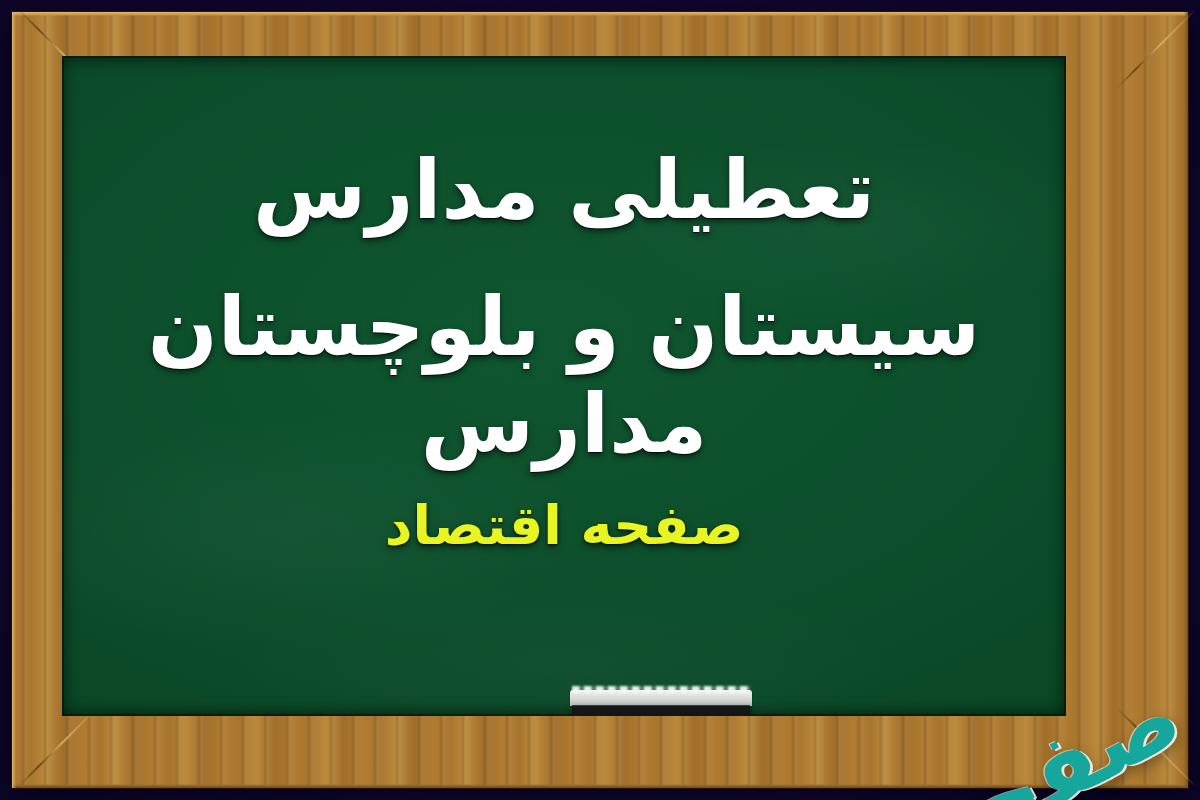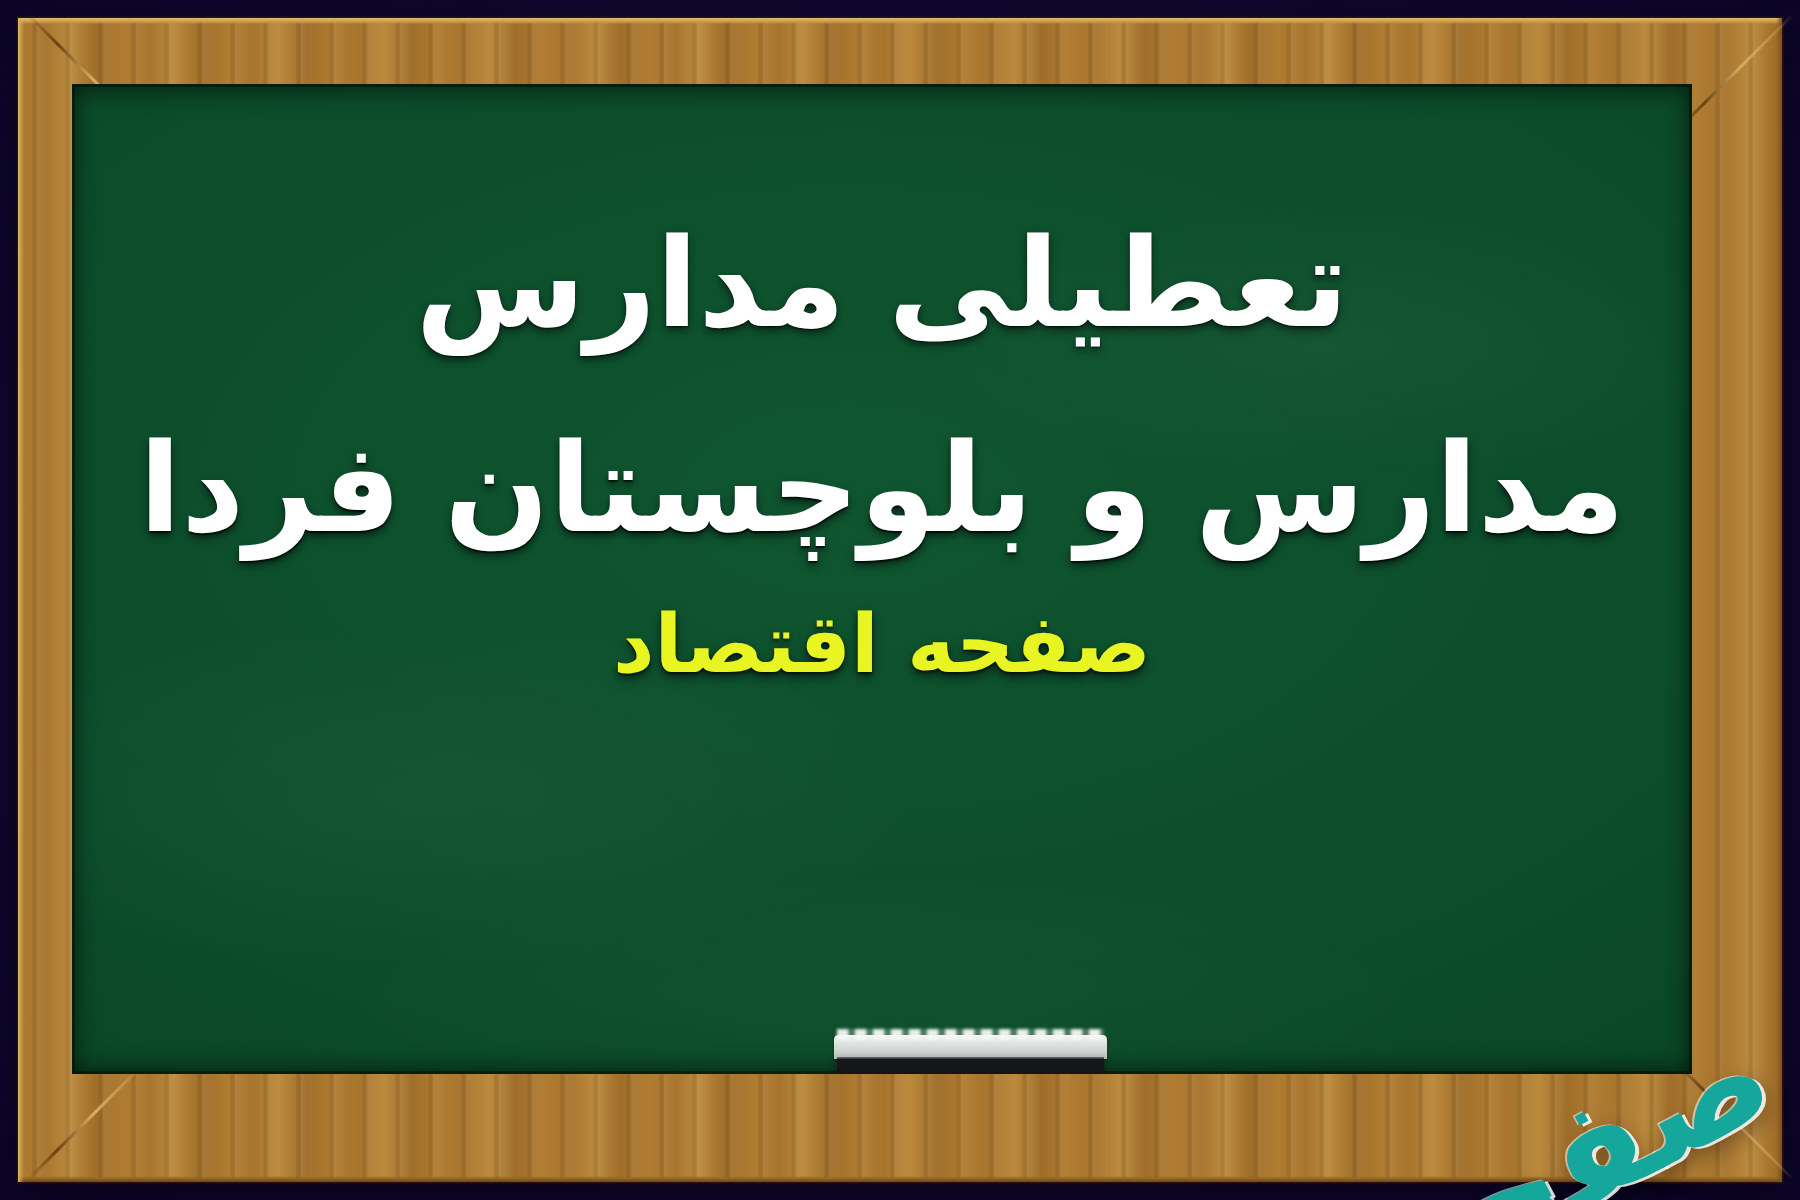--- a/index.html
+++ b/index.html
@@ -96,23 +96,23 @@
   .miter.tr { right: 0; top: 0; }
   .miter.tr::after { transform: rotate(-45deg); }
   .miter.bl { left: 0; bottom: 0; }
   .miter.bl::after { transform: rotate(-45deg); }
   .miter.br { right: 0; bottom: 0; }
   .miter.br::after { transform: rotate(45deg); }
 
   
   #board {
     position: absolute;
-    left: 48px;
+    left: 62px;
     top: 56px;
-    width: 1080px;
+    width: 1004px;
     height: 660px;
     background:
       radial-gradient(130% 120% at 48% 42%,
         #0f5630 0%,
         #0c4c2a 46%,
         #09421f 78%,
         #07381b 100%);
     box-shadow:
       inset 0 0 0 2px rgba(0,0,0,0.35),
       inset 0 5px 16px rgba(0,0,0,0.45),
@@ -247,21 +247,21 @@
     <div class="miter tr"></div>
     <div class="miter bl"></div>
     <div class="miter br"></div>
   </div>
 
   <div id="board">
     <div class="dust"></div>
 
     <div id="headline">
       <div class="title-line" id="title-line-1">تعطیلی مدارس</div>
-      <div class="title-line" id="title-line-2">مدارس و بلوچستان فردا</div>
+      <div class="title-line" id="title-line-2">سیستان و بلوچستان مدارس</div>
       <div id="subtitle">صفحه اقتصاد</div>
     </div>
 
     <div id="eraser">
       <div class="felt"></div>
       <div class="body"></div>
     </div>
 
   </div>
 

